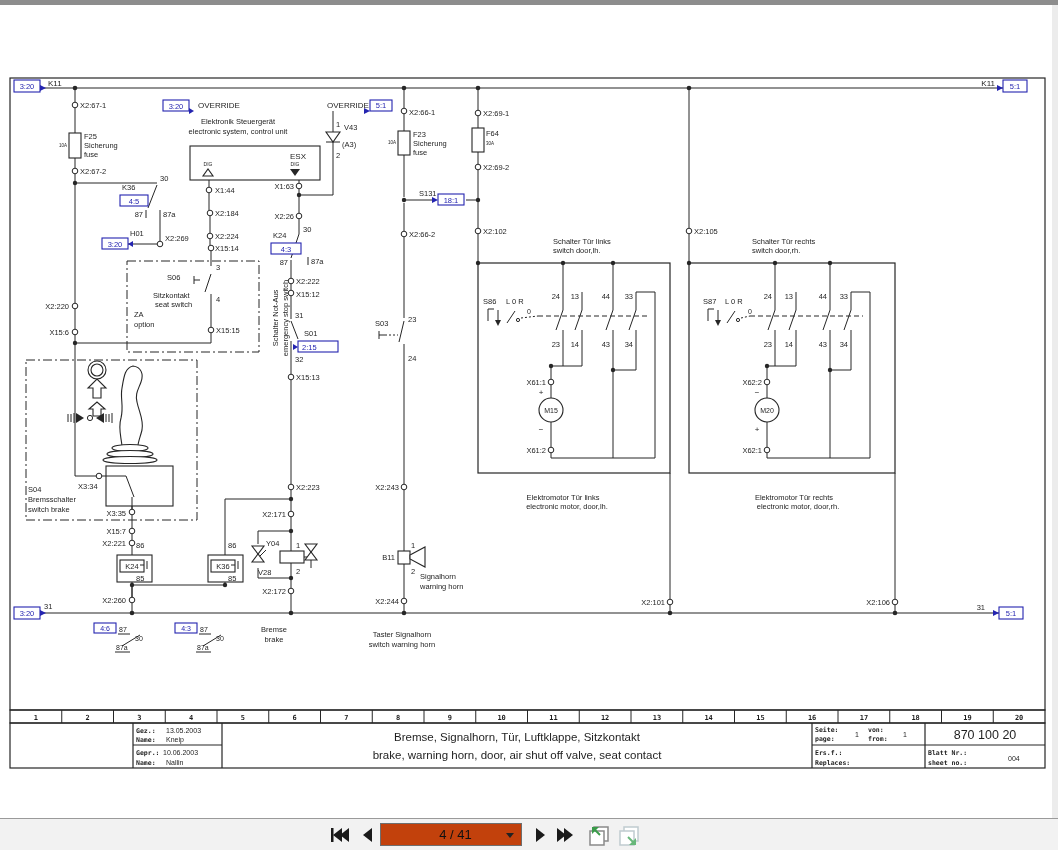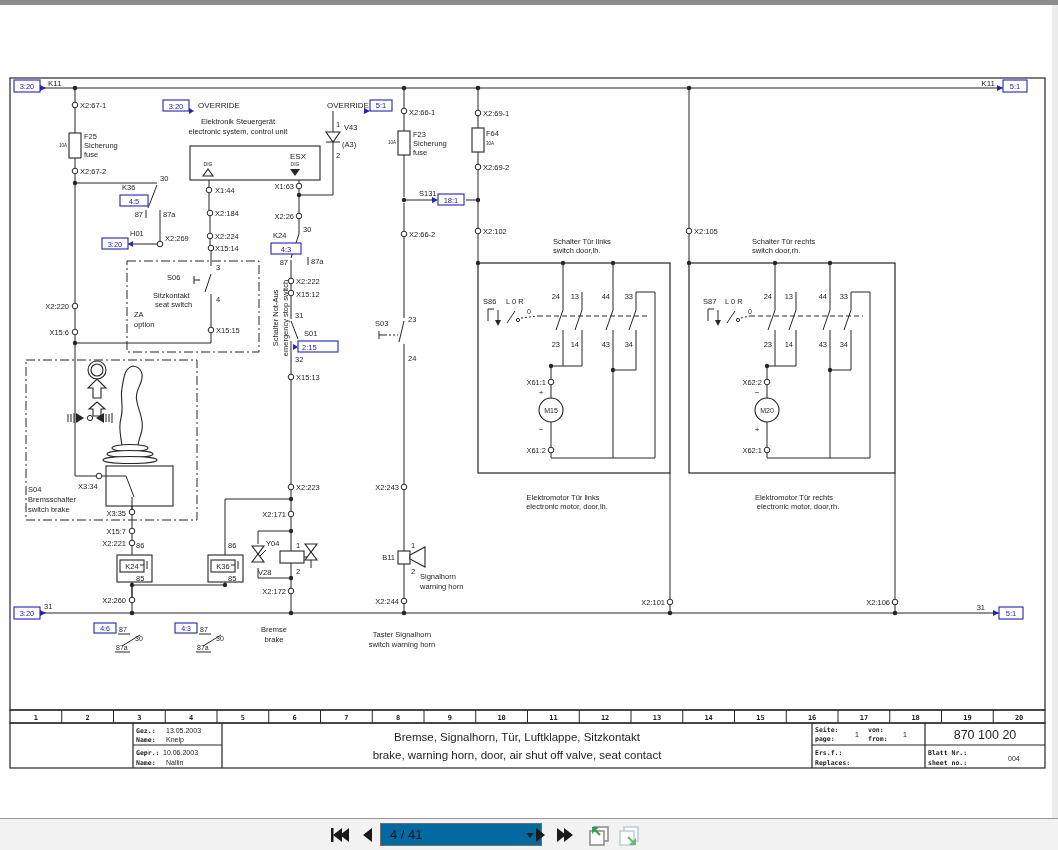--- a/index.html
+++ b/index.html
@@ -4,23 +4,23 @@
 <style>
   html,body{margin:0;padding:0;width:1058px;height:850px;background:#ffffff;overflow:hidden;
             font-family:"Liberation Sans",sans-serif;}
   .win-top{position:absolute;left:0;top:0;width:1058px;height:5px;background:#8d8d8d;}
   .win-right{position:absolute;right:0;top:5px;width:6px;height:813px;background:#ececec;}
   .page{position:absolute;left:0;top:5px;width:1052px;height:813px;background:#ffffff;}
   .toolbar{position:absolute;left:0;top:818px;width:1058px;height:32px;background:#f2f2f2;
            border-top:1px solid #9a9a9a;box-sizing:border-box;}
   .tb-btn{position:absolute;top:5px;width:24px;height:22px;background:transparent;border:none;
           padding:0;cursor:pointer;}
-  .page-combo{position:absolute;left:380px;top:4px;width:162px;height:23px;background:#0369a1;
+  .page-combo{position:absolute;left:380px;top:4px;width:142px;height:23px;background:#c2410c;
               border:1px solid #6e6e6e;box-sizing:border-box;font-size:13px;color:#111;
-              line-height:21px;padding-left:9px;cursor:pointer;}
+              line-height:21px;padding-left:9px;cursor:pointer;text-align:center;}
   .combo-caret{position:absolute;right:7px;top:9px;width:0;height:0;border-left:4px solid transparent;
                border-right:4px solid transparent;border-top:5px solid #222;}
   svg{display:block;}
   .sheet-svg{position:absolute;left:8px;top:76px;}
   
   .wire{stroke:#262626;stroke-width:1;fill:none;}
   .wire2{stroke:#262626;stroke-width:1.2;fill:none;}
   .dashw{stroke:#262626;stroke-width:1;fill:none;stroke-dasharray:5,3;}
   .dd{stroke:#262626;stroke-width:1;fill:none;stroke-dasharray:9,3,2,3;}
   .term{fill:#ffffff;stroke:#262626;stroke-width:1;}

